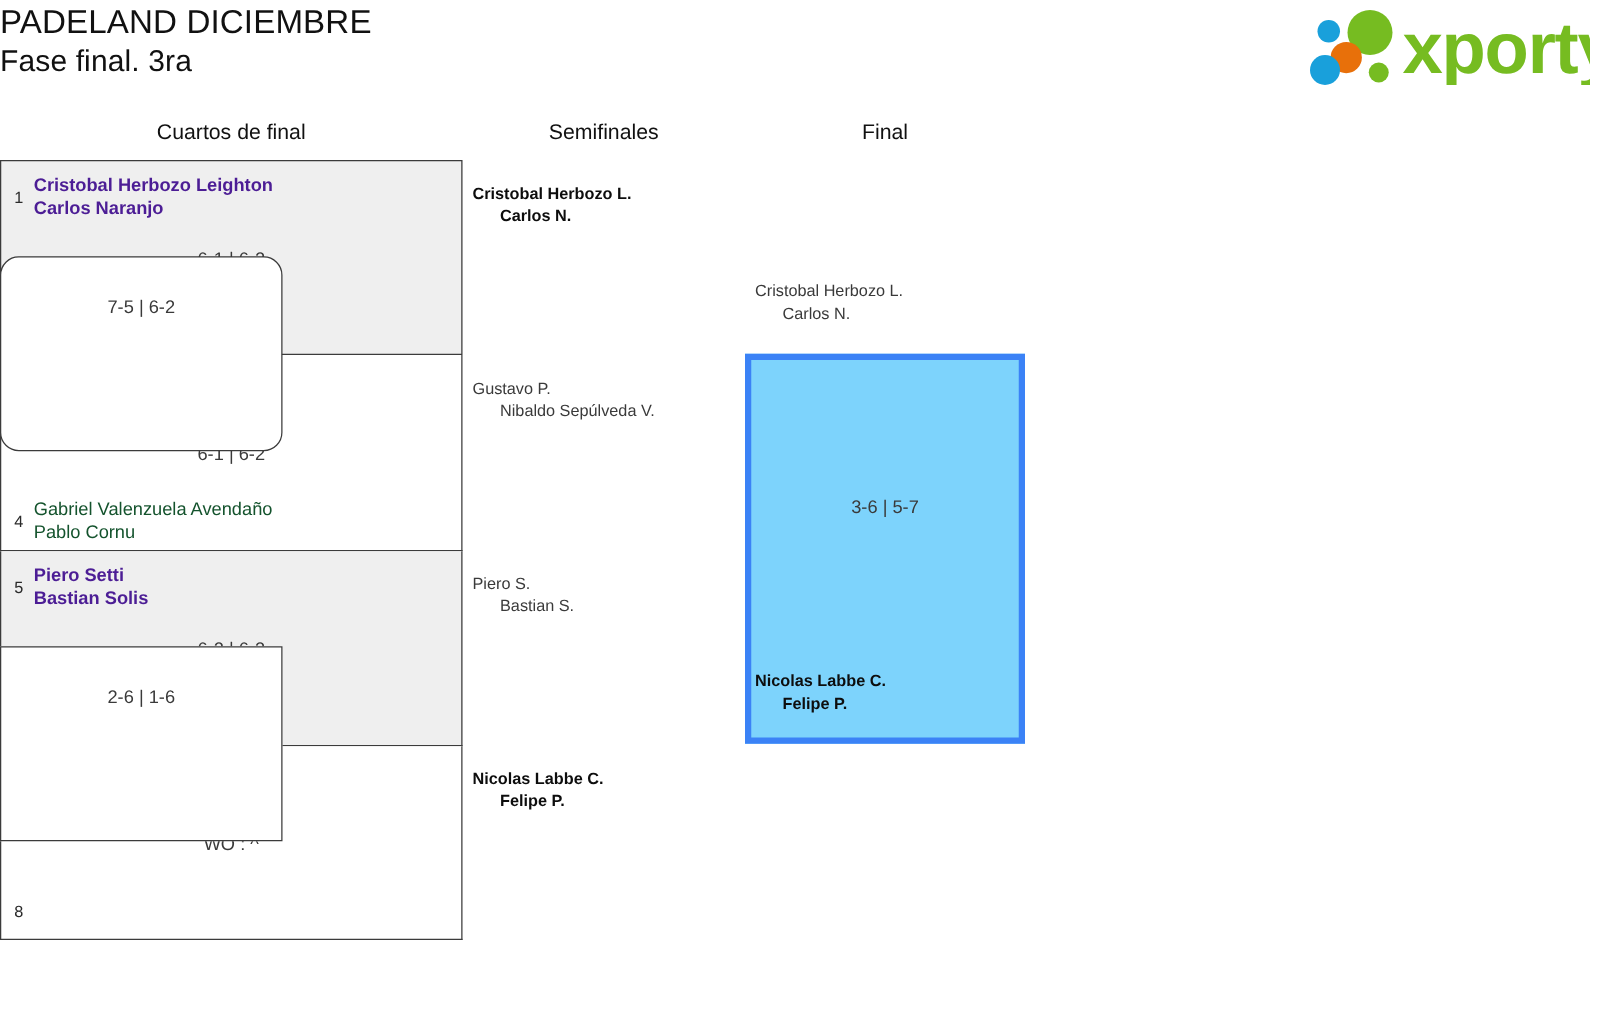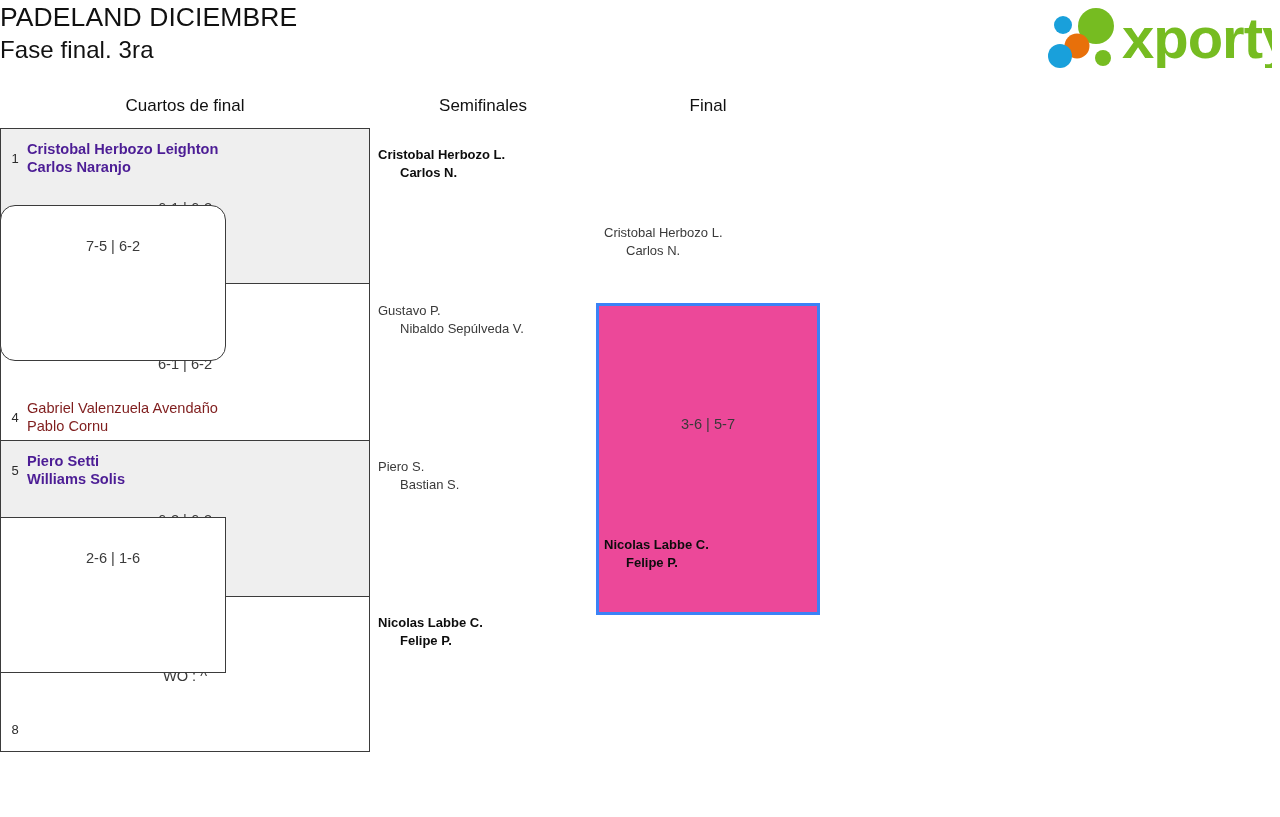--- a/index.html
+++ b/index.html
@@ -108,21 +108,21 @@
     width: 14px;
     text-align: center;
   }
   .slot .team {
     position: absolute;
     left: 26px;
     top: 50%;
     transform: translateY(-50%);
     font-size: 14.6px;
     line-height: 18px;
-    color: #7f1d1d;
+    color: #14532d;
     white-space: nowrap;
   }
   .slot.winner .team { color: #4c1d95; font-weight: 700; }
   .slot .team .p2 { display: block; }
 
   .score-line {
     position: absolute;
     left: 0px;
     width: 100%;
     text-align: center;
@@ -152,23 +152,22 @@
     white-space: nowrap;
   }
   .r2-slot.winner .team, .r3-slot.winner .team { color: #0d0d0d; font-weight: 700; }
   .r2-slot .team .p2, .r3-slot .team .p2 { display: block; margin-left: 22px; }
 
   
   .r3-box {
     position: absolute;
     left: 596px;
     width: 224px;
-    border: 3px solid #3b82f6;
-    background: #ec4899;
-    margin-top: 20px;
+    border: 5px solid #3b82f6;
+    background: #7dd3fc;
   }
 </style>
 </head>
 <body>
 
 <div id="tournament-header">
   <div id="tournament-title">PADELAND DICIEMBRE</div>
   <div id="tournament-subtitle">Fase final. 3ra</div>
 
   <div id="brand-logo">
@@ -227,21 +226,21 @@
         <span class="p2">Pablo Cornu</span>
       </span>
     </div>
   </div>
 
   <div class="r1-match shaded" style="top:313px; height:156px;">
     <div class="slot winner" style="top:6px;">
       <span class="seed">5</span>
       <span class="team">
         <span class="p1">Piero Setti</span>
-        <span class="p2">Williams Solis</span>
+        <span class="p2">Bastian Solis</span>
       </span>
     </div>
     <div class="score-line" style="top:71px;">6-2 | 6-3</div>
     <div class="slot" style="top:109px;">
       <span class="seed">6</span>
       <span class="team">
         <span class="p1">Diego Fretz</span>
         <span class="p2">Felipe Uribe</span>
       </span>
     </div>

